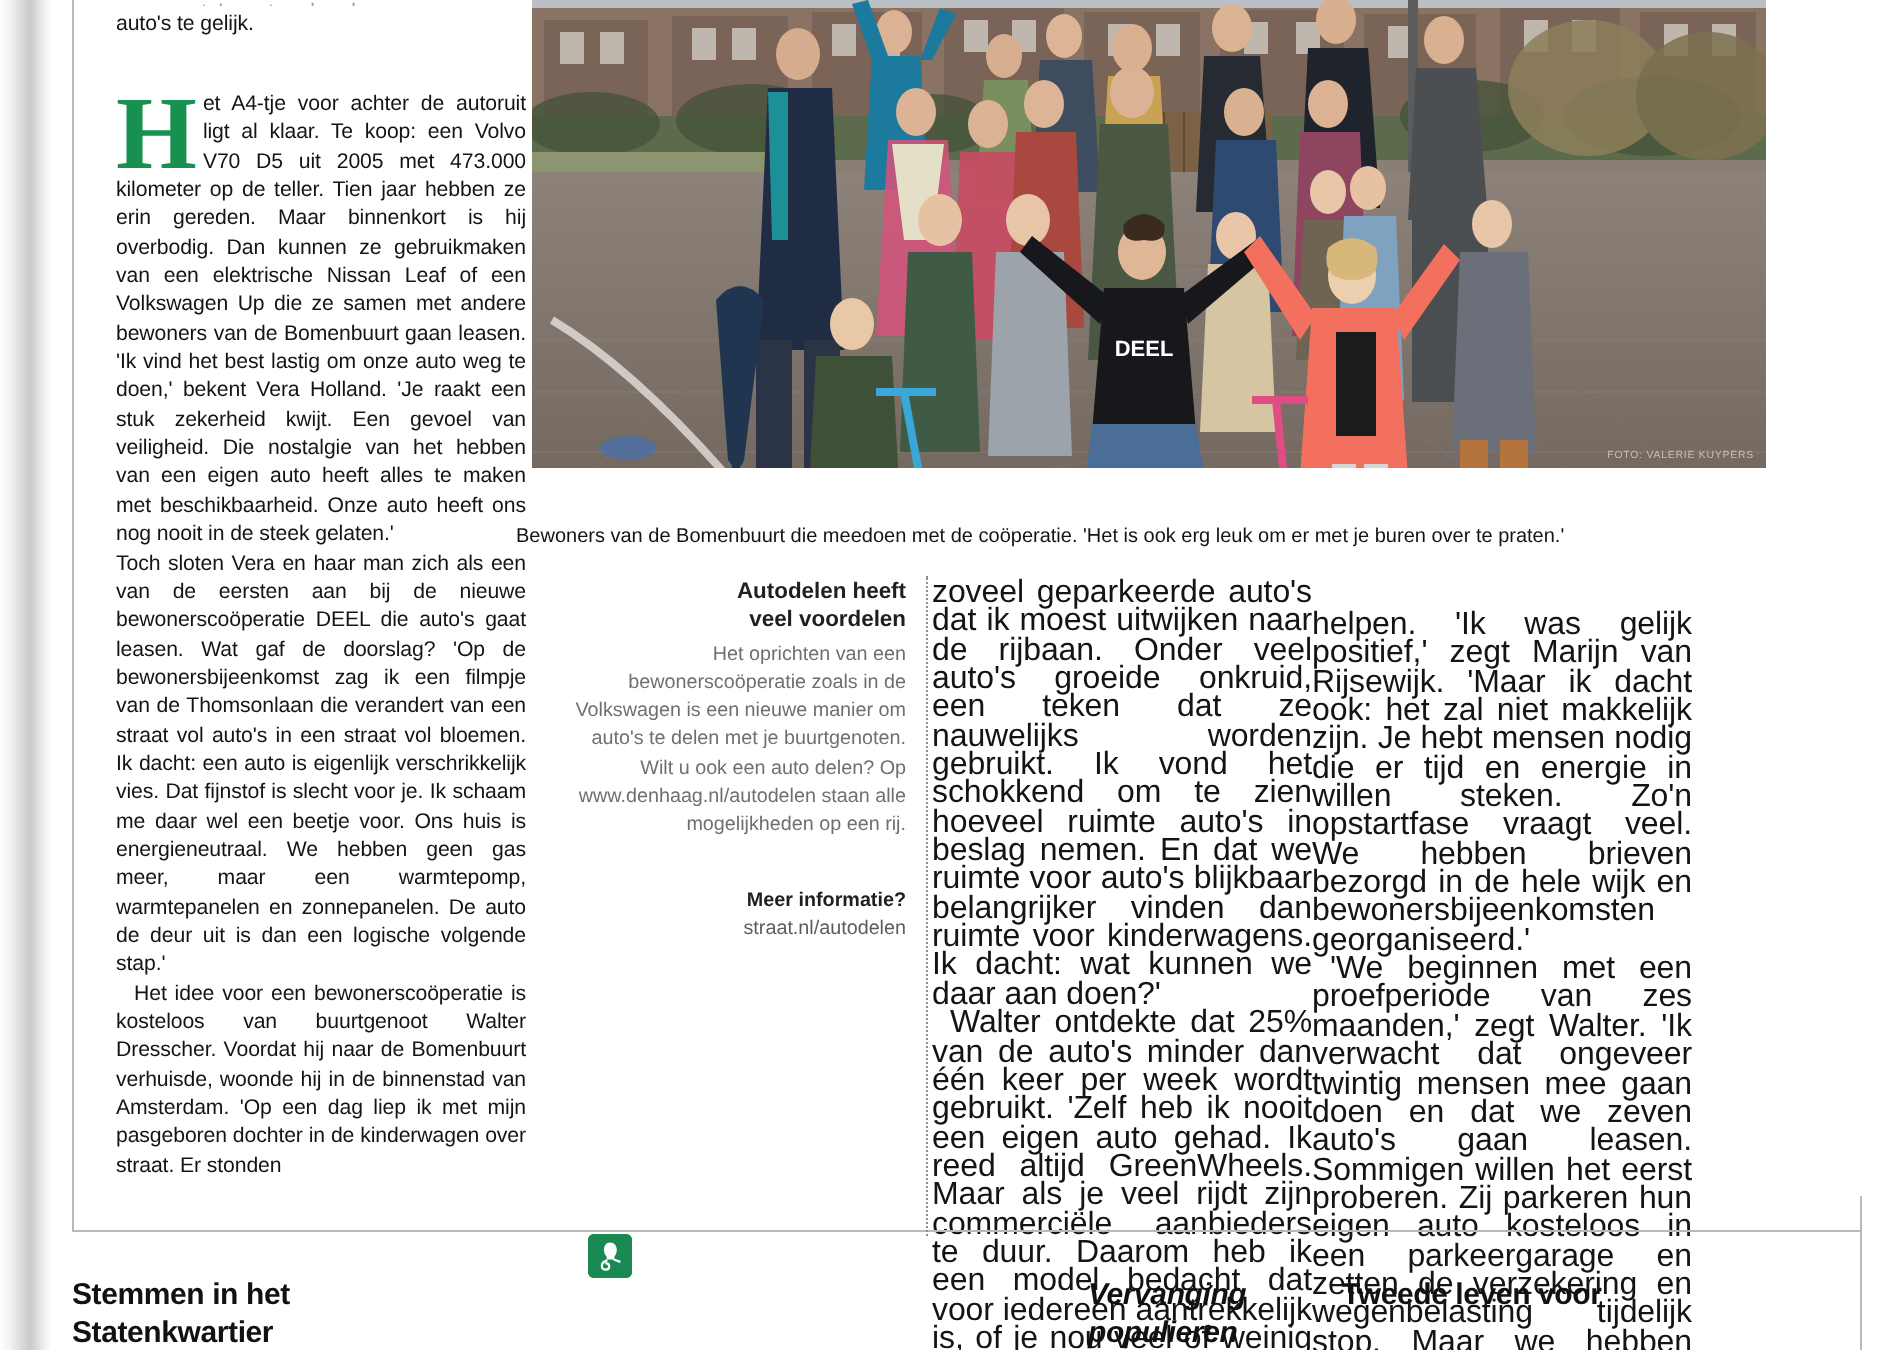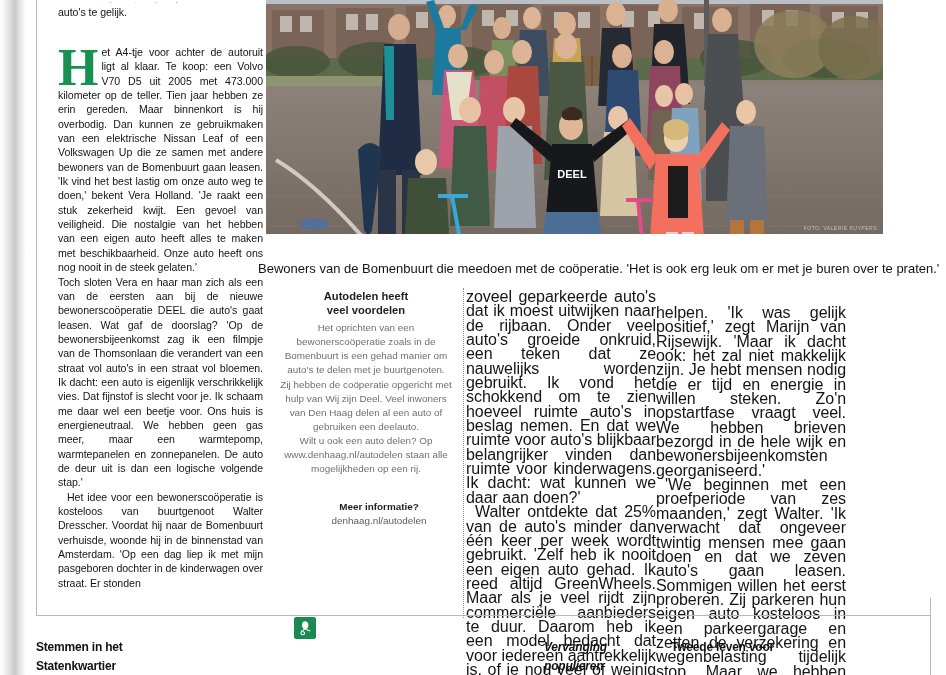--- a/index.html
+++ b/index.html
@@ -85,21 +85,21 @@
 
   
   .col2 {
     position: absolute;
     left: 279px;
     top: 290px;
     width: 174px;
     color: #4f8f5c;
     font-size: 9.9px;
     line-height: 14.1px;
-    text-align: center;
+    text-align: right;
   }
   .col2 h3 {
     margin: 0 0 4px 0;
     font-size: 11.2px;
     line-height: 13.6px;
     font-weight: bold;
     color: #1f1f1f;
   }
   .col2 p { margin: 0; color: #6f6f6f; }
   .info-block {
@@ -148,21 +148,21 @@
     left: 266px; top: 0px;
     width: 617px; height: 234px;
     overflow: hidden;
     background: #8a7f74;
   }
   #photo svg { display: block; }
   #photo-caption {
     position: absolute;
     left: 258px; top: 264px;
     width: 620px;
-    font-size: 13px;
+    font-size: 10px;
     line-height: 10px;
     color: #141414;
     white-space: nowrap;
     z-index: 4;
   }
   #photo-credit {
     position: absolute;
     right: 6px; bottom: 3px;
     font-size: 5.2px;
     color: #c9bfb4;
@@ -182,21 +182,21 @@
     left: 294px; top: 617px;
     width: 22px; height: 22px;
     background: #1a8a52;
     border-radius: 3px;
     z-index: 4;
   }
   #city-logo svg { display: block; }
 
   .bottom-head {
     position: absolute;
-    font-size: 12px;
+    font-size: 15px;
     line-height: 19px;
     font-weight: bold;
     color: #111111;
     letter-spacing: -0.2px;
   }
   #bh-1 { left: 36px;  top: 638px; width: 230px; }
   #bh-2 { left: 544px; top: 638px; width: 150px; font-style: italic; }
   #bh-3 { left: 671px; top: 638px; width: 230px; }
   .bottom-head .l2 { display: block; }
 </style>
@@ -435,26 +435,25 @@
   </div>
   <p>Toch sloten Vera en haar man zich als een van de eersten aan bij de nieuwe bewonerscoöperatie DEEL die auto's gaat leasen. Wat gaf de doorslag? 'Op de bewonersbijeenkomst zag ik een filmpje van de Thomsonlaan die verandert van een straat vol auto's in een straat vol bloemen. Ik dacht: een auto is eigenlijk verschrikkelijk vies. Dat fijnstof is slecht voor je. Ik schaam me daar wel een beetje voor. Ons huis is energieneutraal. We hebben geen gas meer, maar een warmtepomp, warmtepanelen en zonnepanelen. De auto de deur uit is dan een logische volgende stap.'</p>
   <p>Het idee voor een bewonerscoöperatie is kosteloos van buurtgenoot Walter Dresscher. Voordat hij naar de Bomenbuurt verhuisde, woonde hij in de binnenstad van Amsterdam. 'Op een dag liep ik met mijn pasgeboren dochter in de kinderwagen over straat. Er stonden</p>
 </div>
 
 <div class="col2">
   <h3>
     <span>Autodelen heeft</span><br>
     <span>veel voordelen</span>
   </h3>
-  <p>Het oprichten van een bewonerscoöperatie zoals in de Bomenbuurt is een gehad manier om auto's te delen met je buurtgenoten.</p>
-  <p>Zij hebben de coöperatie opgericht met hulp van Wij zijn Deel. Veel inwoners van Den Haag delen al een auto of gebruiken een deelauto.</p>
+  <p>Het oprichten van een bewonerscoöperatie zoals in de Volkswagen is een nieuwe manier om auto's te delen met je buurtgenoten.</p>
   <p>Wilt u ook een auto delen? Op www.denhaag.nl/autodelen staan alle mogelijkheden op een rij.</p>
   <div class="info-block">
     <span class="info-title">Meer informatie?</span>
-    <span class="info-url">denhaag.nl/autodelen</span>
+    <span class="info-url">straat.nl/autodelen</span>
   </div>
 </div>
 
 <div id="dotted-divider"></div>
 
 <div class="coltext" id="col3">
   <p>zoveel geparkeerde auto's dat ik moest uitwijken naar de rijbaan. Onder veel auto's groeide onkruid, een teken dat ze nauwelijks worden gebruikt. Ik vond het schokkend om te zien hoeveel ruimte auto's in beslag nemen. En dat we ruimte voor auto's blijkbaar belangrijker vinden dan ruimte voor kinderwagens. Ik dacht: wat kunnen we daar aan doen?'</p>
   <p>Walter ontdekte dat 25% van de auto's minder dan één keer per week wordt gebruikt. 'Zelf heb ik nooit een eigen auto gehad. Ik reed altijd GreenWheels. Maar als je veel rijdt zijn commerciële aanbieders te duur. Daarom heb ik een model bedacht dat voor iedereen aantrekkelijk is, of je nou veel of weinig rijdt. Non profit, met verschillende soorten abonnementen.'</p>
 </div>
 

